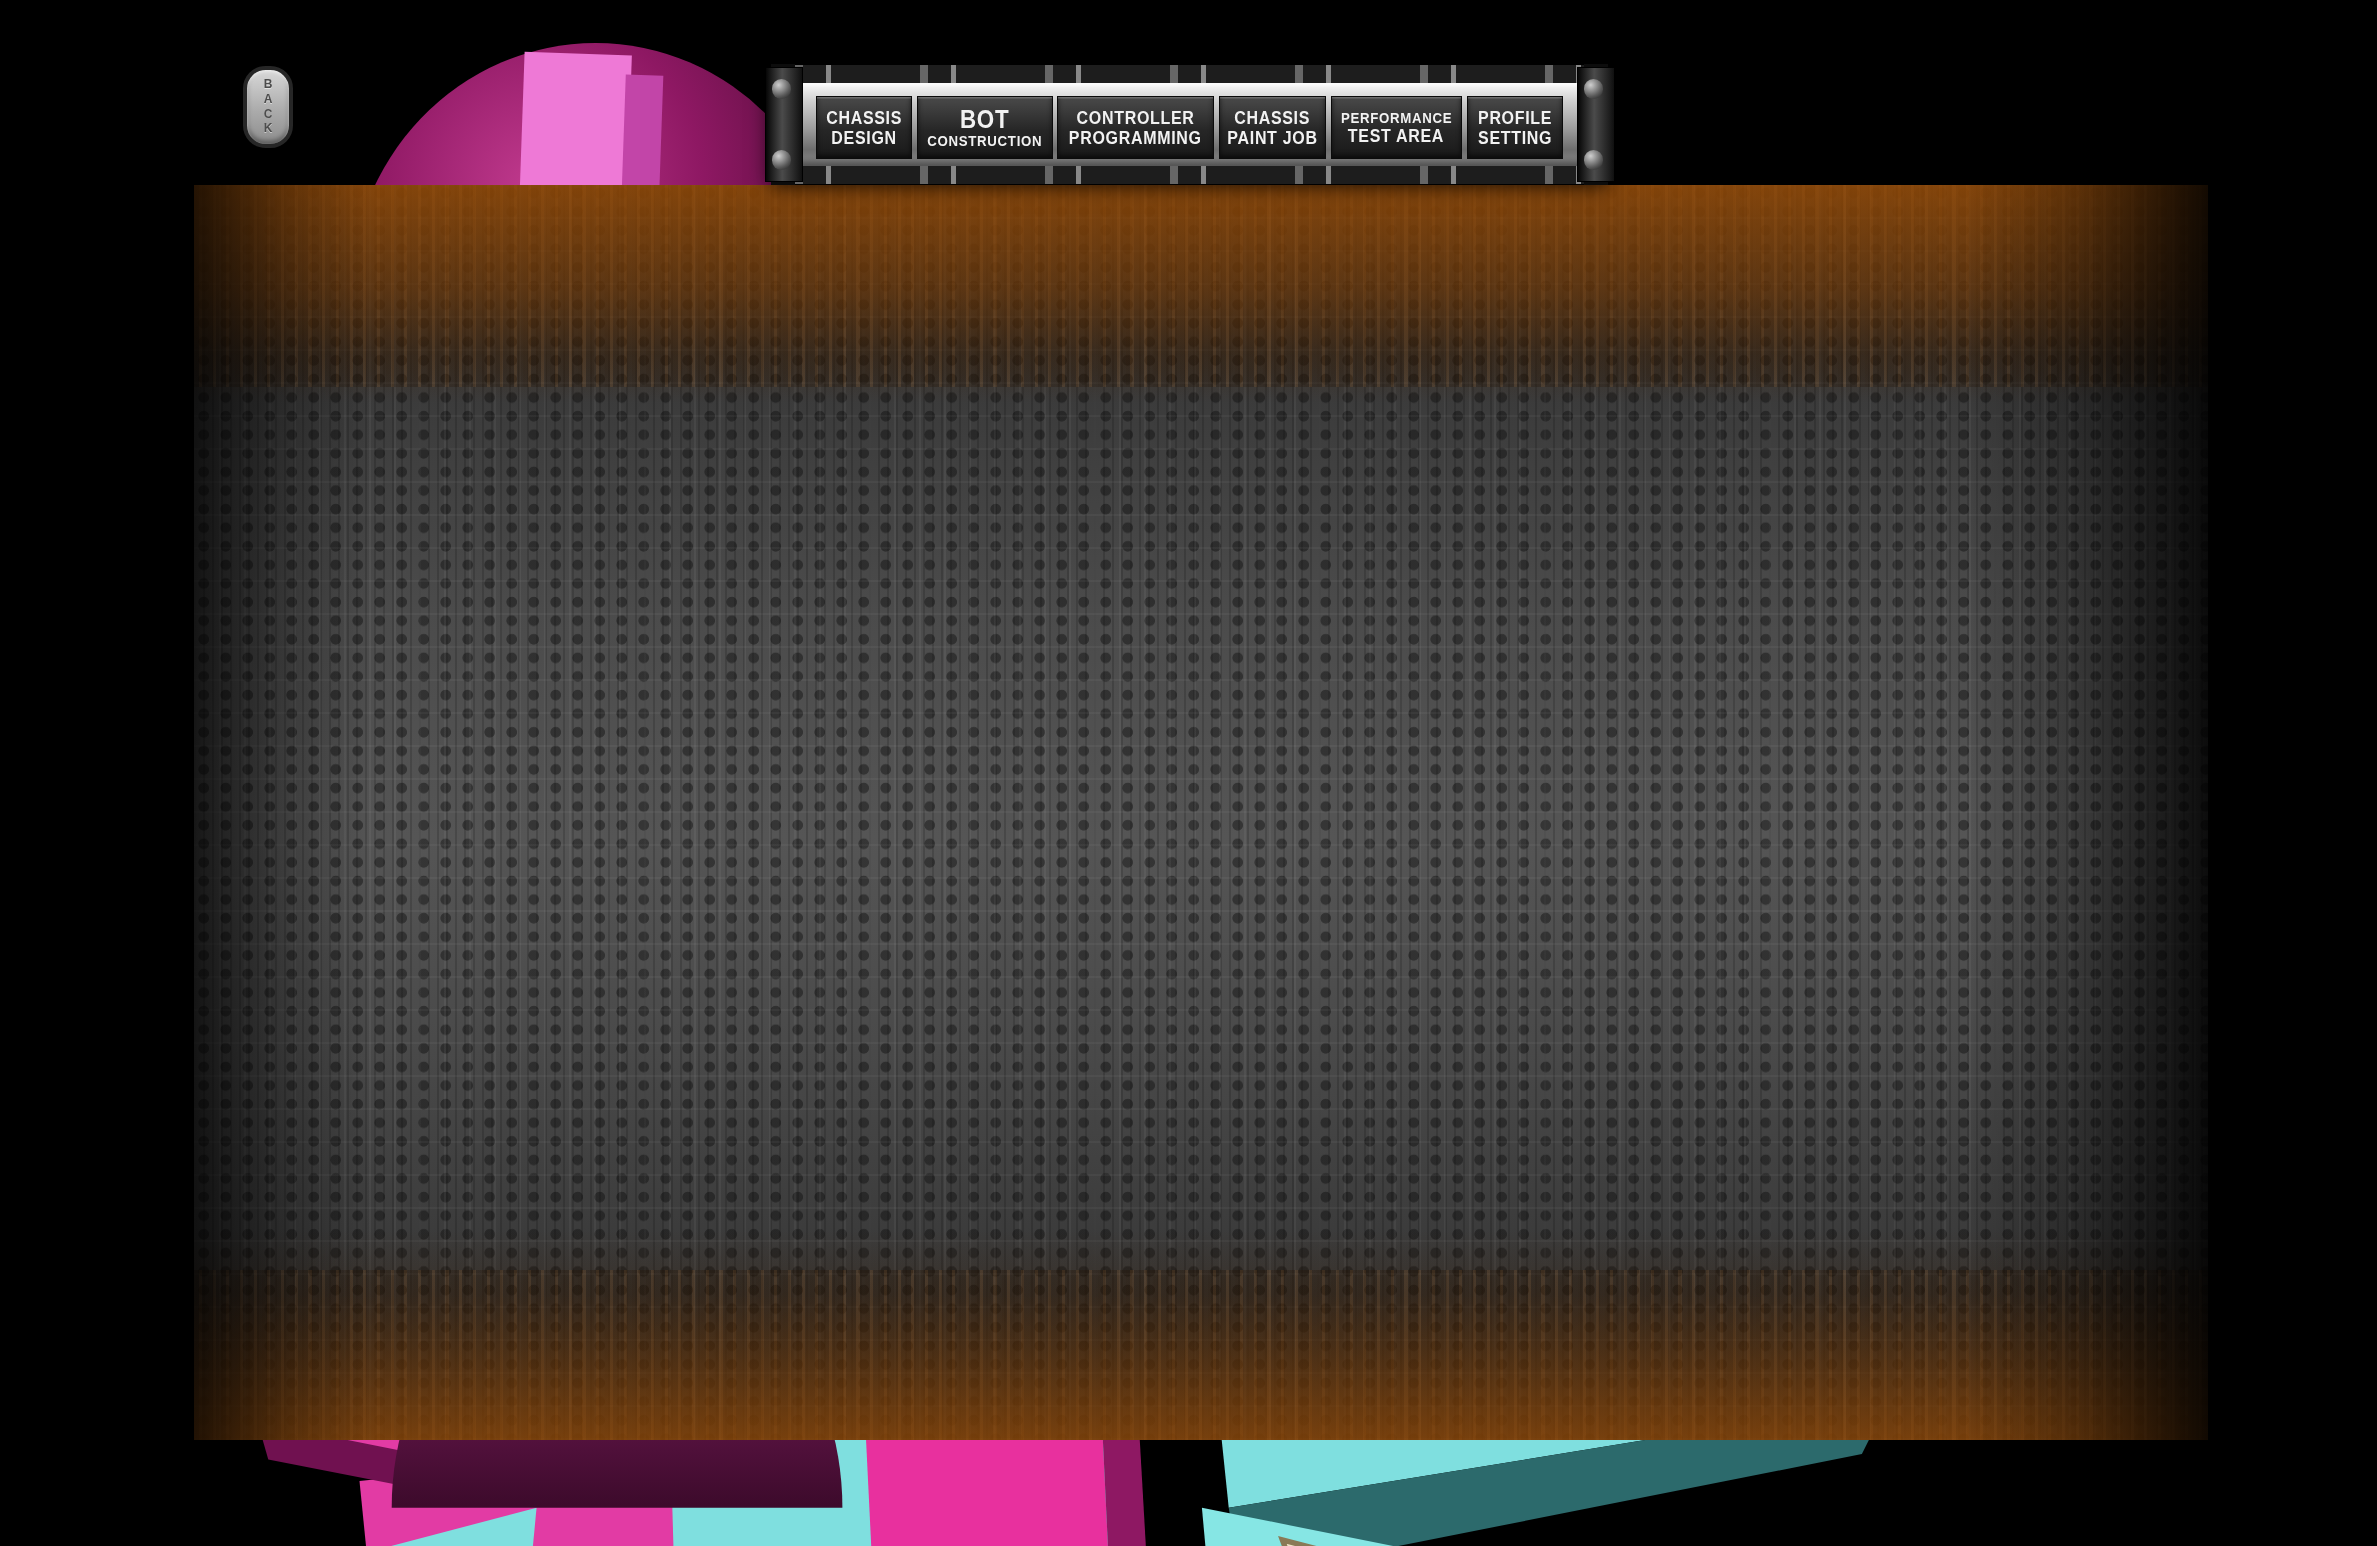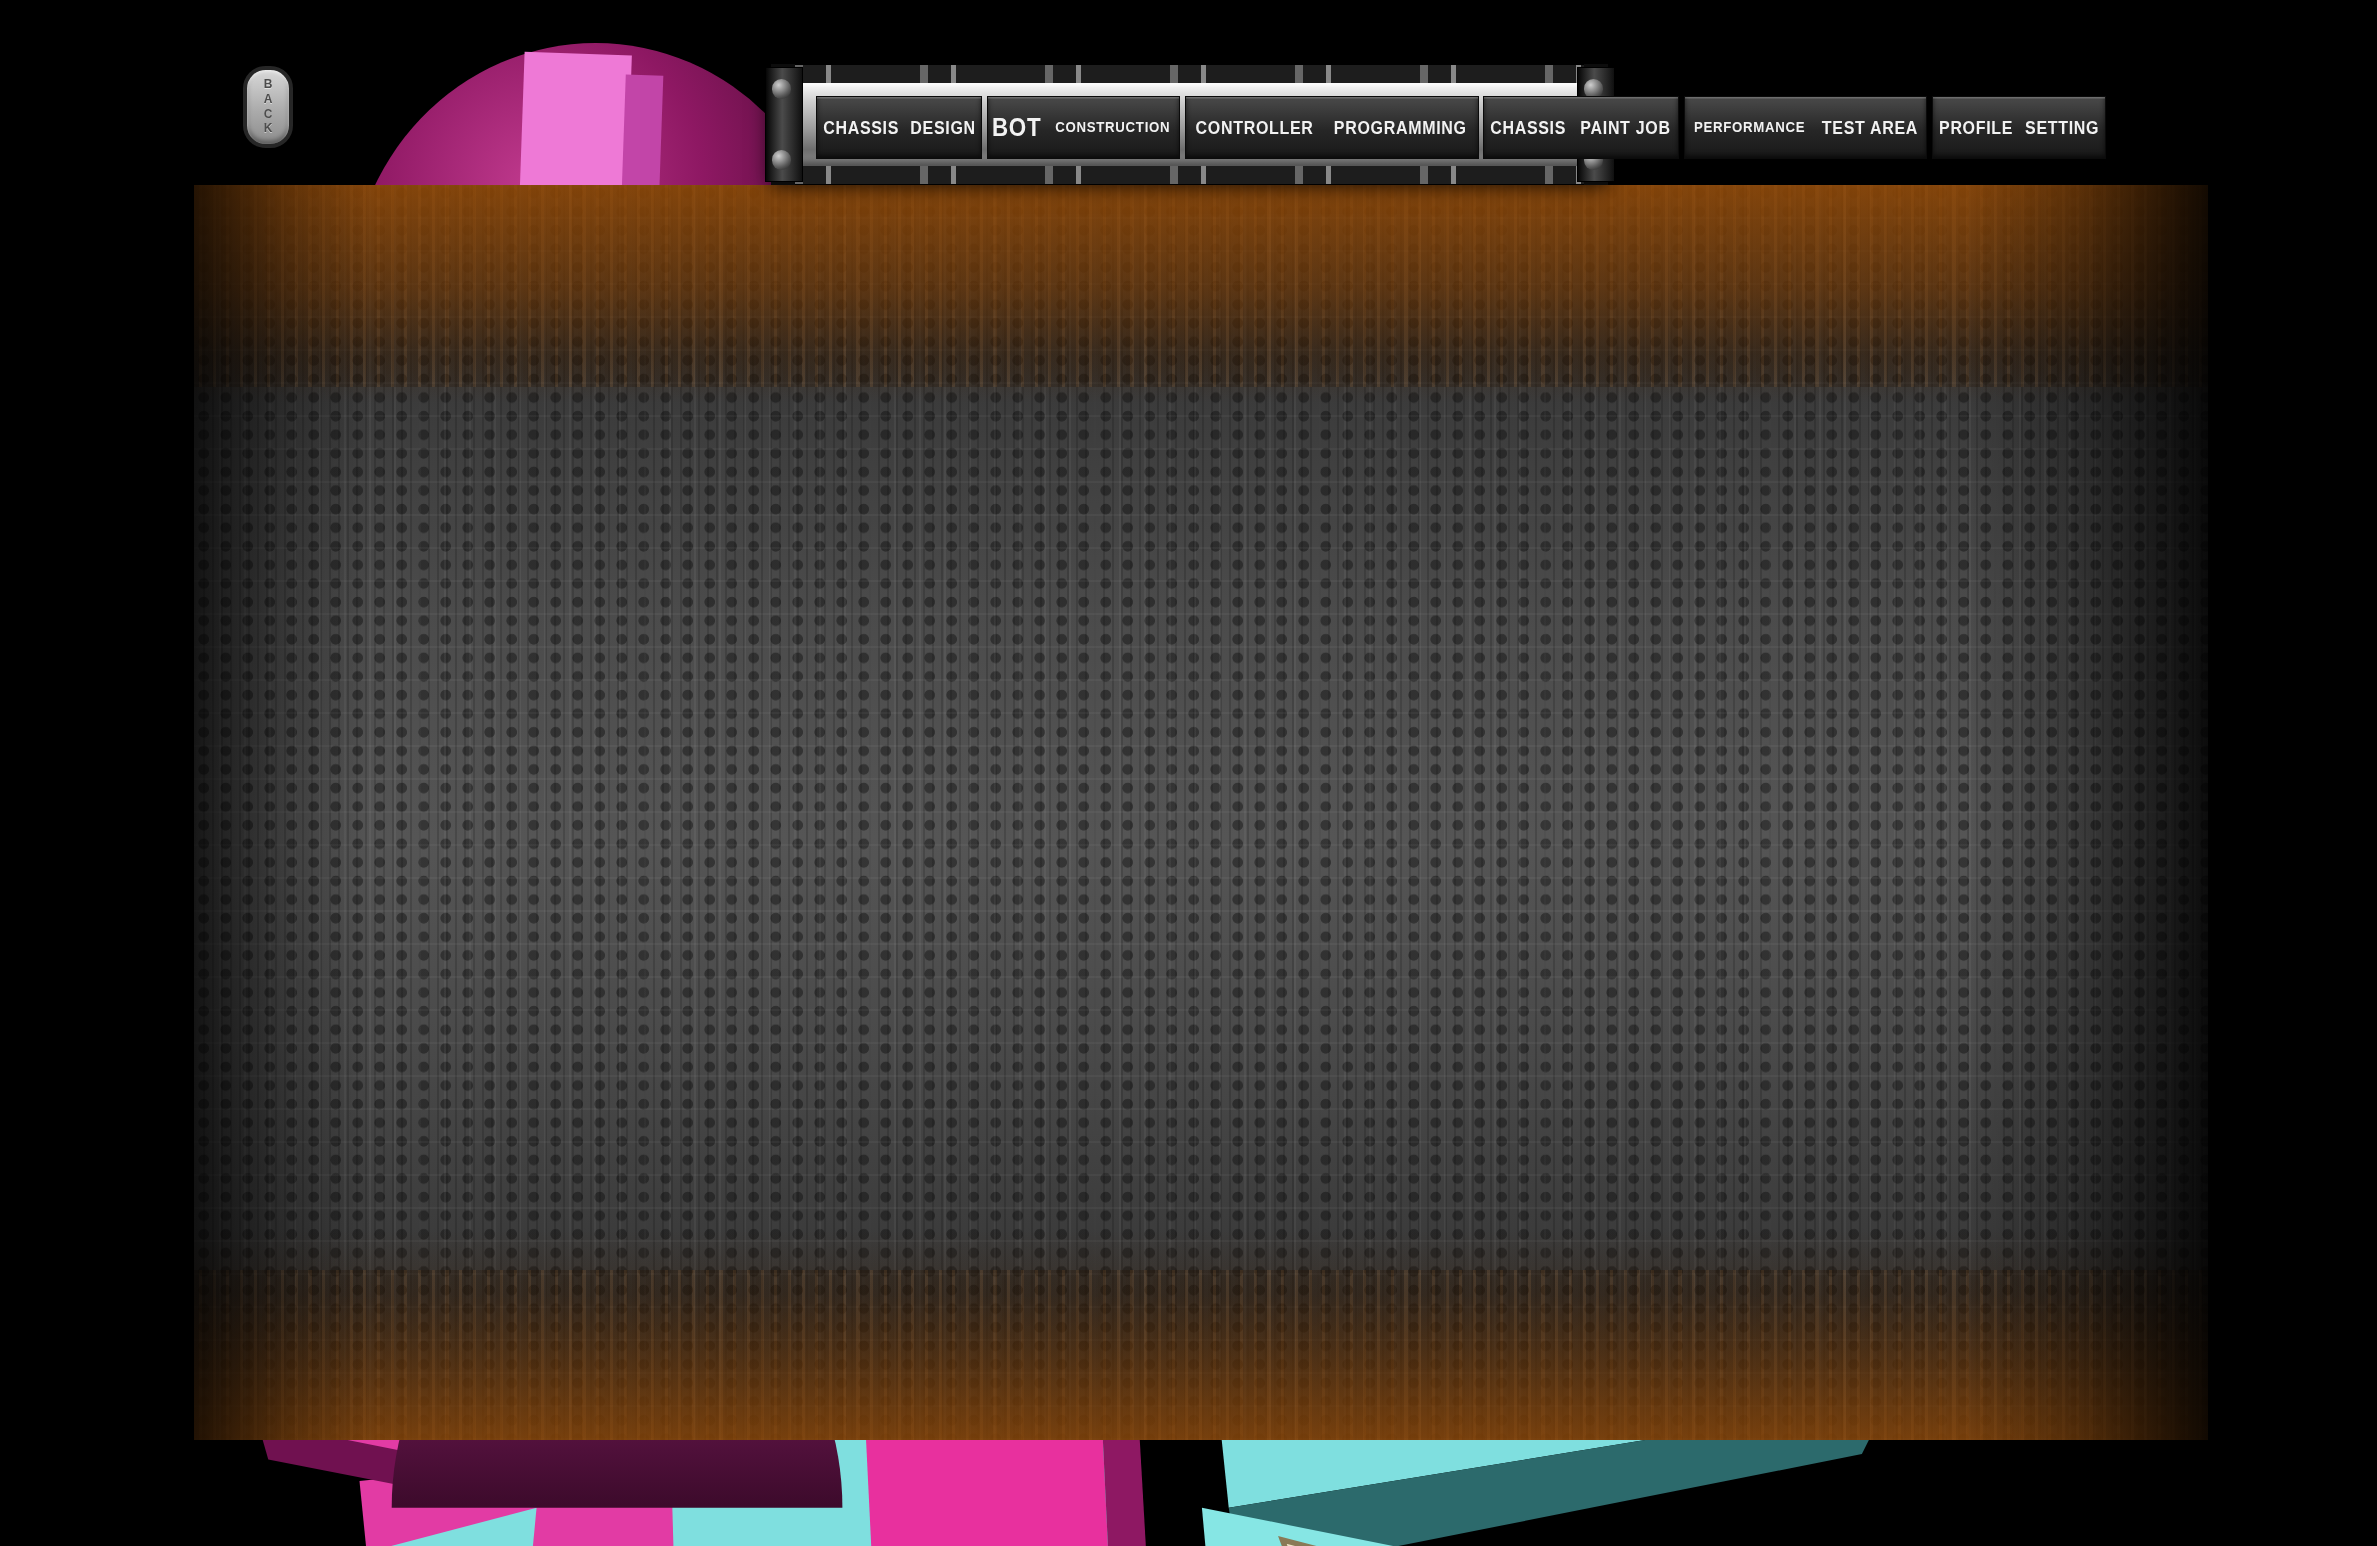--- a/index.html
+++ b/index.html
@@ -45,21 +45,21 @@
     box-shadow:inset 0 2.4px 2.4px rgba(255,255,255,.8),inset 0 -4px 6.5px rgba(0,0,0,.45);}
   .nav-cap{position:absolute;top:3.2px;bottom:3.2px;width:36px;background:linear-gradient(90deg,#060606,#4b4b4b 45%,#101010);
     border:1.6px solid #000;}
   .nav-cap.left{left:-6.5px;} .nav-cap.right{right:-6.5px;}
   .nav-cap::before,.nav-cap::after{content:"";position:absolute;left:6.5px;width:19.4px;height:19.4px;border-radius:50%;
     background:radial-gradient(circle at 35% 30%,#cfcfcf,#5a5a5a 60%,#161616);}
   .nav-cap::before{top:11.3px;} .nav-cap::after{bottom:11.3px;}
   .nav-tabs{position:absolute;left:45px;right:45px;top:32px;height:63px;display:flex;gap:4.9px;}
   .nav-tab{flex:1;background:linear-gradient(180deg,#4a4a4a,#262626 55%,#191919);
     border:1.6px solid #0b0b0b;box-shadow:inset 0 1.6px 0 rgba(255,255,255,.22),inset 0 -2.4px 4.9px rgba(0,0,0,.6);
-    display:flex;flex-direction:row;align-items:center;justify-content:center;cursor:pointer;
+    display:flex;flex-direction:column;align-items:center;justify-content:center;cursor:pointer;
     color:#f2f2f2;text-align:center;line-height:1.05;}
   .nav-tab .l1,.nav-tab .l2{display:inline-block;transform:scaleX(.86);font-weight:bold;font-size:18.6px;letter-spacing:0.8px;white-space:nowrap;}
   .nav-tab.t-bot .l1{font-size:26px;} .nav-tab.t-bot .l2{font-size:15.4px;}
   .nav-tab.t-perf .l1{font-size:15.4px;} .nav-tab.t-perf .l2{font-size:18.6px;}
   .nav-tab.active{background:linear-gradient(180deg,#f89a48,#ef7d23 45%,#d builders? 0;}
   .nav-tab.active{background:linear-gradient(180deg,#f89a48,#ef7d23 45%,#d96a10);border-color:#7a3c08;
     box-shadow:inset 0 1.6px 0 rgba(255,255,255,.45),inset 0 -3.2px 6.5px rgba(120,50,0,.55);}
 
   
   .viewport{position:absolute;left:322px;top:270px;width:741px;height:743px;padding:12px;box-sizing:border-box;

